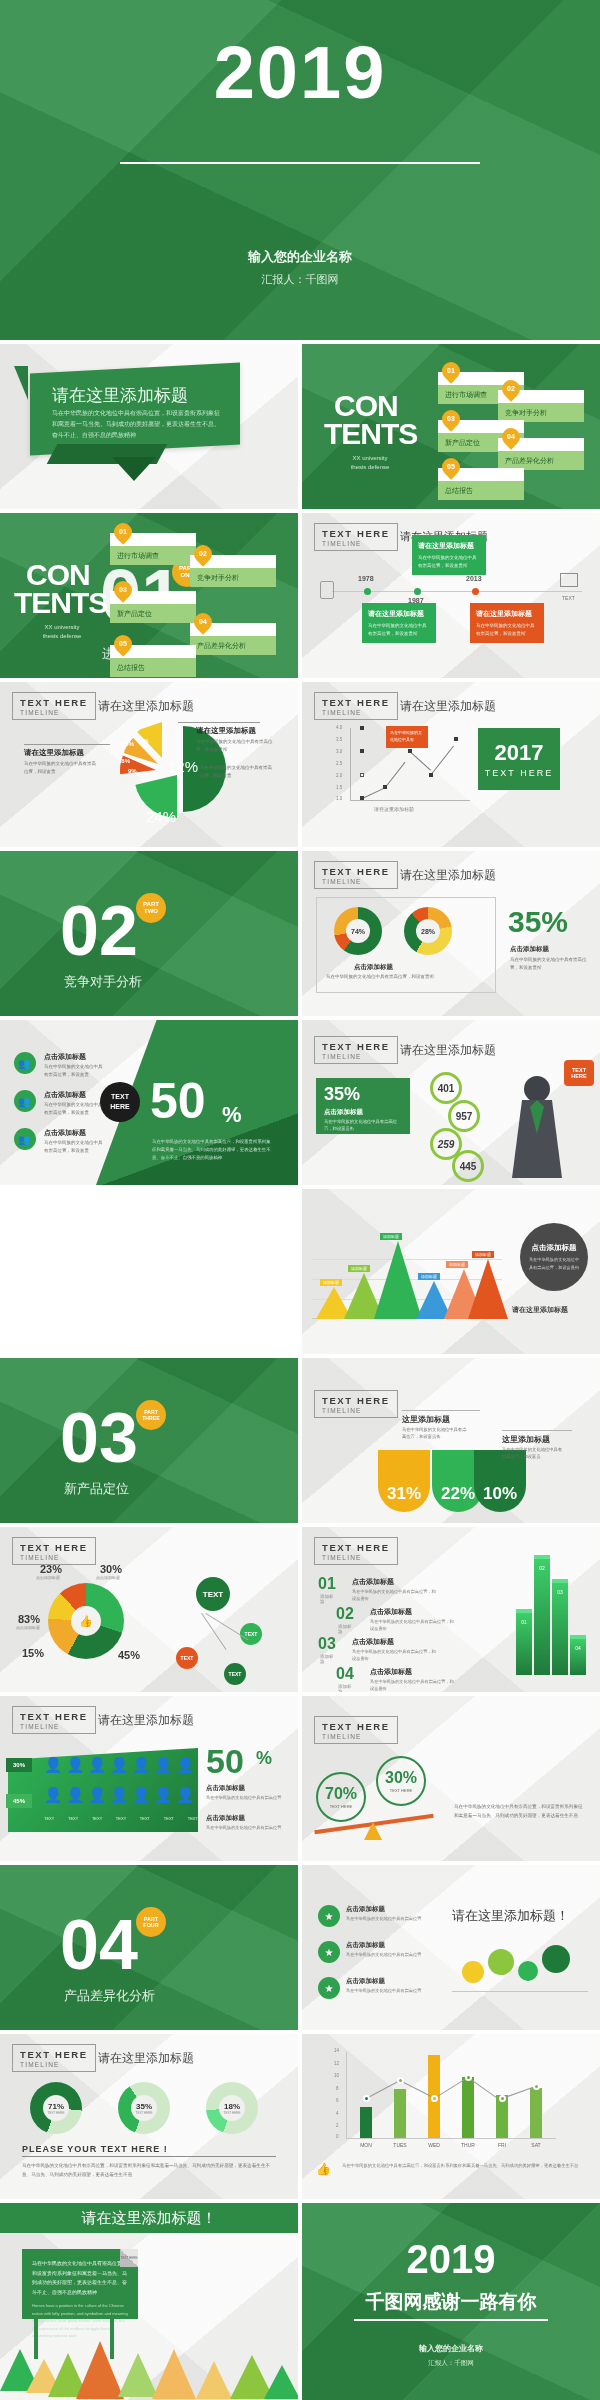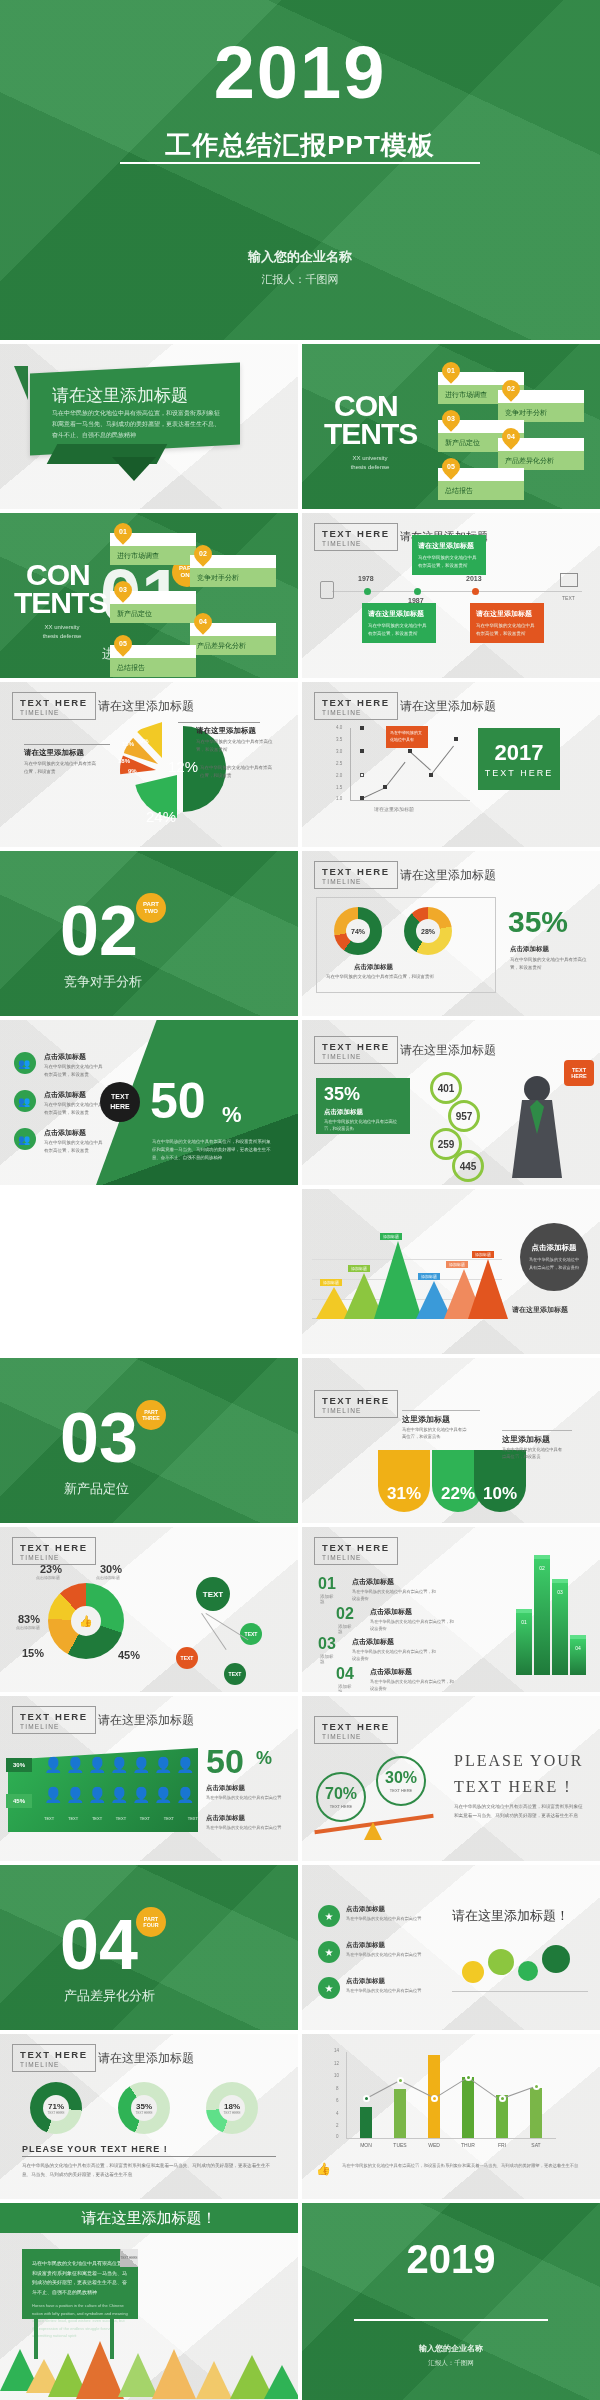--- a/index.html
+++ b/index.html
@@ -144,21 +144,20 @@
   .serif-h { position:absolute; font-family:"Liberation Serif","DejaVu Serif",serif;
      font-size:16px; color:#4b4b4b; letter-spacing:2px; line-height:1.6; }
 </style>
 </head>
 <body>
 
 <div class="deck">
 
   <div class="slide g-bg" id="cover">
     <div class="cov-year">2019</div>
-    <div class="cov-title">工作总结汇报PPT模板</div>
     <div class="cov-rule"></div>
     <div class="cov-org">输入您的企业名称</div>
     <div class="cov-by">汇报人：千图网</div>
   </div>
 
   <div class="slide l-bg half-l" style="top:344px;height:165px;">
     <div class="ori ori-flapL"></div>
     <div class="ori ori-main"></div>
     <div class="ori ori-flapB"></div>
     <div class="ori ori-tail"></div>
@@ -426,21 +425,21 @@
     </div>
     <div class="sl-title" style="left:98px;top:22px;font-weight:normal;">请在这里添加标题</div>
 
     <div style="position:absolute;left:14px;top:58px;width:94px;height:56px;background:#2f8b47;"></div>
     <div style="position:absolute;left:22px;top:64px;color:#fff;font-size:18px;font-weight:bold;">35%</div>
     <div style="position:absolute;left:22px;top:88px;color:#fff;font-size:6.5px;font-weight:bold;">点击添加标题</div>
     <div style="position:absolute;left:22px;top:98px;width:80px;color:#d8ecdd;font-size:4.3px;line-height:1.7;">马在中华民族的文化地位中具有崇高位置，和设富贵衔</div>
 
     <div class="ring" style="left:128px;top:52px;width:32px;height:32px;">401</div>
     <div class="ring" style="left:146px;top:80px;width:32px;height:32px;">957</div>
-    <div class="ring" style="left:128px;top:108px;width:32px;height:32px;">259</div>
+    <div class="ring" style="left:128px;top:108px;width:32px;height:32px;font-style:italic;">259</div>
     <div class="ring" style="left:150px;top:130px;width:32px;height:32px;">445</div>
 
     <div style="position:absolute;left:222px;top:56px;width:26px;height:26px;border-radius:50%;background:#3f4248;"></div>
     <div style="position:absolute;left:210px;top:80px;width:50px;height:78px;background:#4a4d53;clip-path:polygon(20% 0,80% 0,100% 100%,0 100%);"></div>
     <div style="position:absolute;left:228px;top:80px;width:14px;height:34px;background:#2f8b47;clip-path:polygon(50% 0,100% 20%,50% 100%,0 20%);"></div>
     <div style="position:absolute;left:262px;top:40px;width:30px;height:26px;border-radius:4px;background:#e2551f;color:#fff;font-size:5.5px;font-weight:bold;display:flex;flex-direction:column;align-items:center;justify-content:center;">
       <span>TEXT</span>
         <span>HERE</span>
     </div>
   </div>
@@ -632,24 +631,20 @@
       <div style="font-size:16px;font-weight:bold;color:#2f8b47;">70%</div>
       <div style="font-size:4px;color:#666;margin-top:1px;">TEXT  HERE</div>
     </div>
     <div style="position:absolute;left:74px;top:60px;width:50px;height:50px;border-radius:50%;border:2px solid #2f8b47;display:flex;flex-direction:column;align-items:center;justify-content:center;">
       <div style="font-size:16px;font-weight:bold;color:#2f8b47;">30%</div>
       <div style="font-size:4px;color:#666;margin-top:1px;">TEXT  HERE</div>
     </div>
     <div class="seesaw-bar" style="left:12px;top:126px;width:120px;transform:rotate(-8deg);"></div>
     <div class="tri" style="left:62px;top:126px;border-left:9px solid transparent;border-right:9px solid transparent;border-bottom:18px solid #f0ad1e;"></div>
 
-    <div class="serif-h" style="left:152px;top:52px;width:140px;">
-      <div>PLEASE   YOUR</div>
-        <div>TEXT   HERE !</div>
-    </div>
     <div style="position:absolute;left:152px;top:106px;width:132px;font-size:4.6px;line-height:2;color:#6d6d6d;">马在中华民族的文化地位中具有崇高位置，和设富贵衔系列象征和寓意着一马当先、马到成功的美好愿望，更表达着生生不息</div>
   </div>
 
   <div class="slide g-bg half-l" style="top:1865px;height:165px;">
     <div class="bigno" style="left:60px;top:40px;font-size:70px;">04</div>
     <div style="position:absolute;left:64px;top:122px;color:#dff0e4;font-size:13px;">产品差异化分析</div>
     <div style="position:absolute;left:136px;top:42px;width:30px;height:30px;border-radius:50%;background:#f0ad1e;color:#fff;font-size:5.4px;font-weight:bold;display:flex;flex-direction:column;align-items:center;justify-content:center;line-height:1.2;">
       <span>PART</span>
         <span>FOUR</span>
     </div>
@@ -762,18 +757,19 @@
     <div class="tri" style="left:76px;top:138px;border-left:24px solid transparent;border-right:24px solid transparent;border-bottom:58px solid #e2702f;"></div>
     <div class="tri" style="left:118px;top:150px;border-left:20px solid transparent;border-right:20px solid transparent;border-bottom:44px solid #a5d46a;"></div>
     <div class="tri" style="left:152px;top:146px;border-left:22px solid transparent;border-right:22px solid transparent;border-bottom:50px solid #f2b95e;"></div>
     <div class="tri" style="left:196px;top:158px;border-left:18px solid transparent;border-right:18px solid transparent;border-bottom:38px solid #f2c96a;"></div>
     <div class="tri" style="left:230px;top:152px;border-left:22px solid transparent;border-right:22px solid transparent;border-bottom:44px solid #8cc63f;"></div>
     <div class="tri" style="left:264px;top:162px;border-left:18px solid transparent;border-right:18px solid transparent;border-bottom:34px solid #2fb355;"></div>
   </div>
 
   <div class="slide g-bg half-r" style="top:2203px;height:197px;">
     <div class="end-year" style="top:34px;">2019</div>
+    <div class="end-title" style="top:86px;">千图网感谢一路有你</div>
     <div class="end-rule" style="left:52px;width:194px;top:116px;"></div>
     <div class="end-org" style="top:140px;">输入您的企业名称</div>
     <div class="end-by" style="top:156px;">汇报人：千图网</div>
   </div>
 
 </div>
 
 </body></html>

